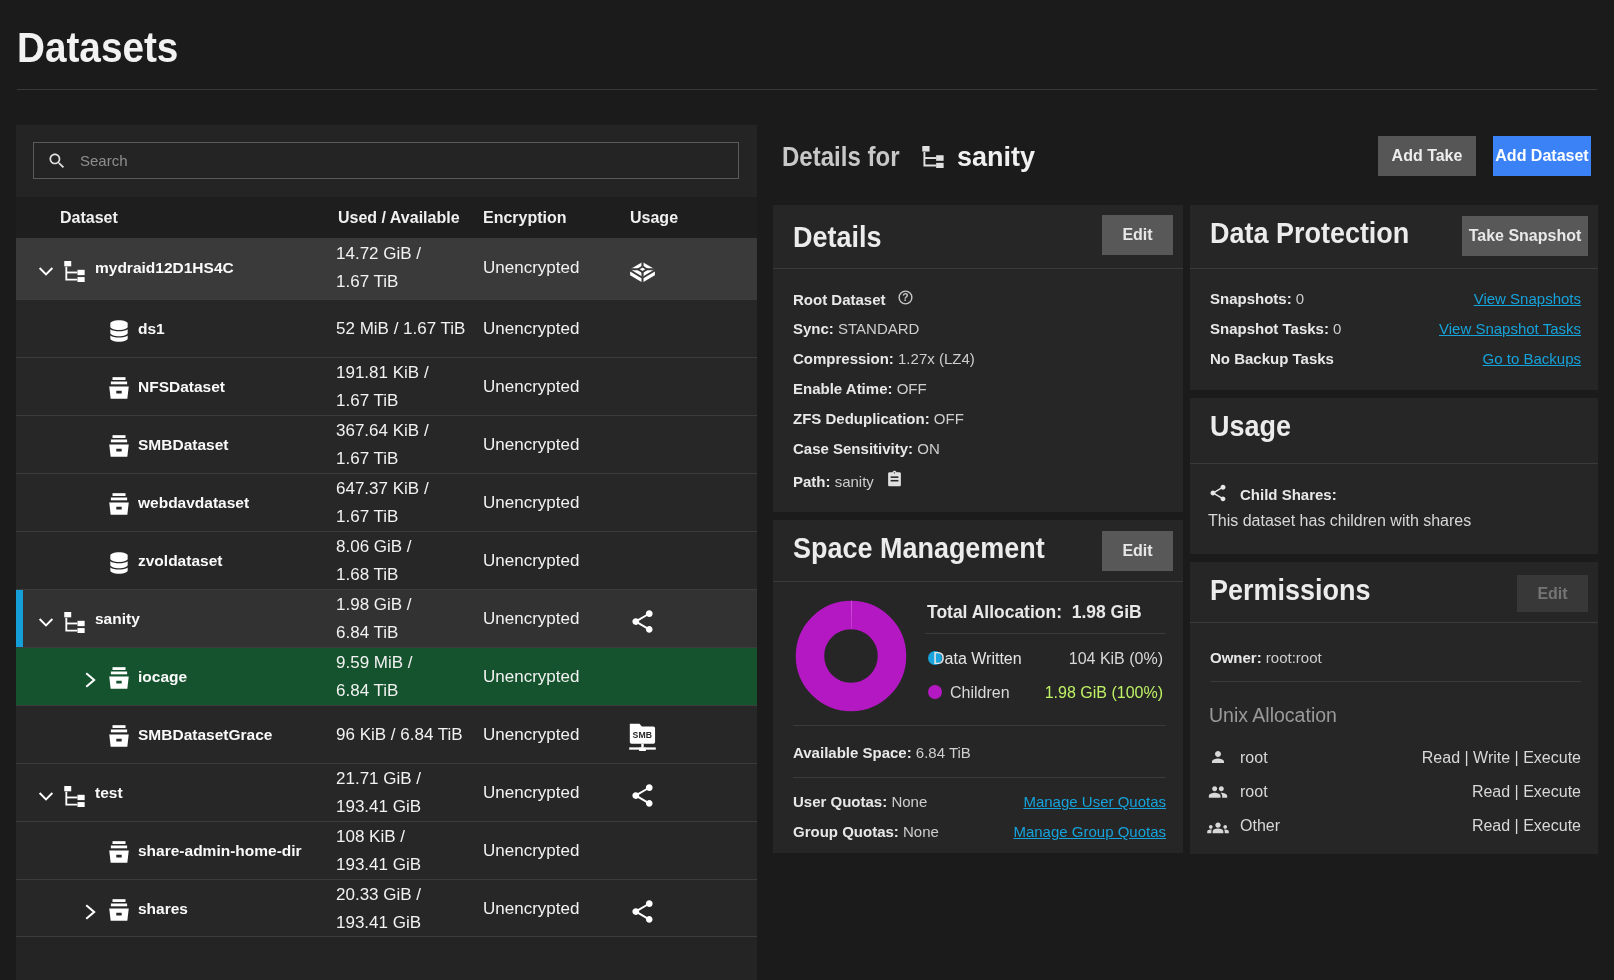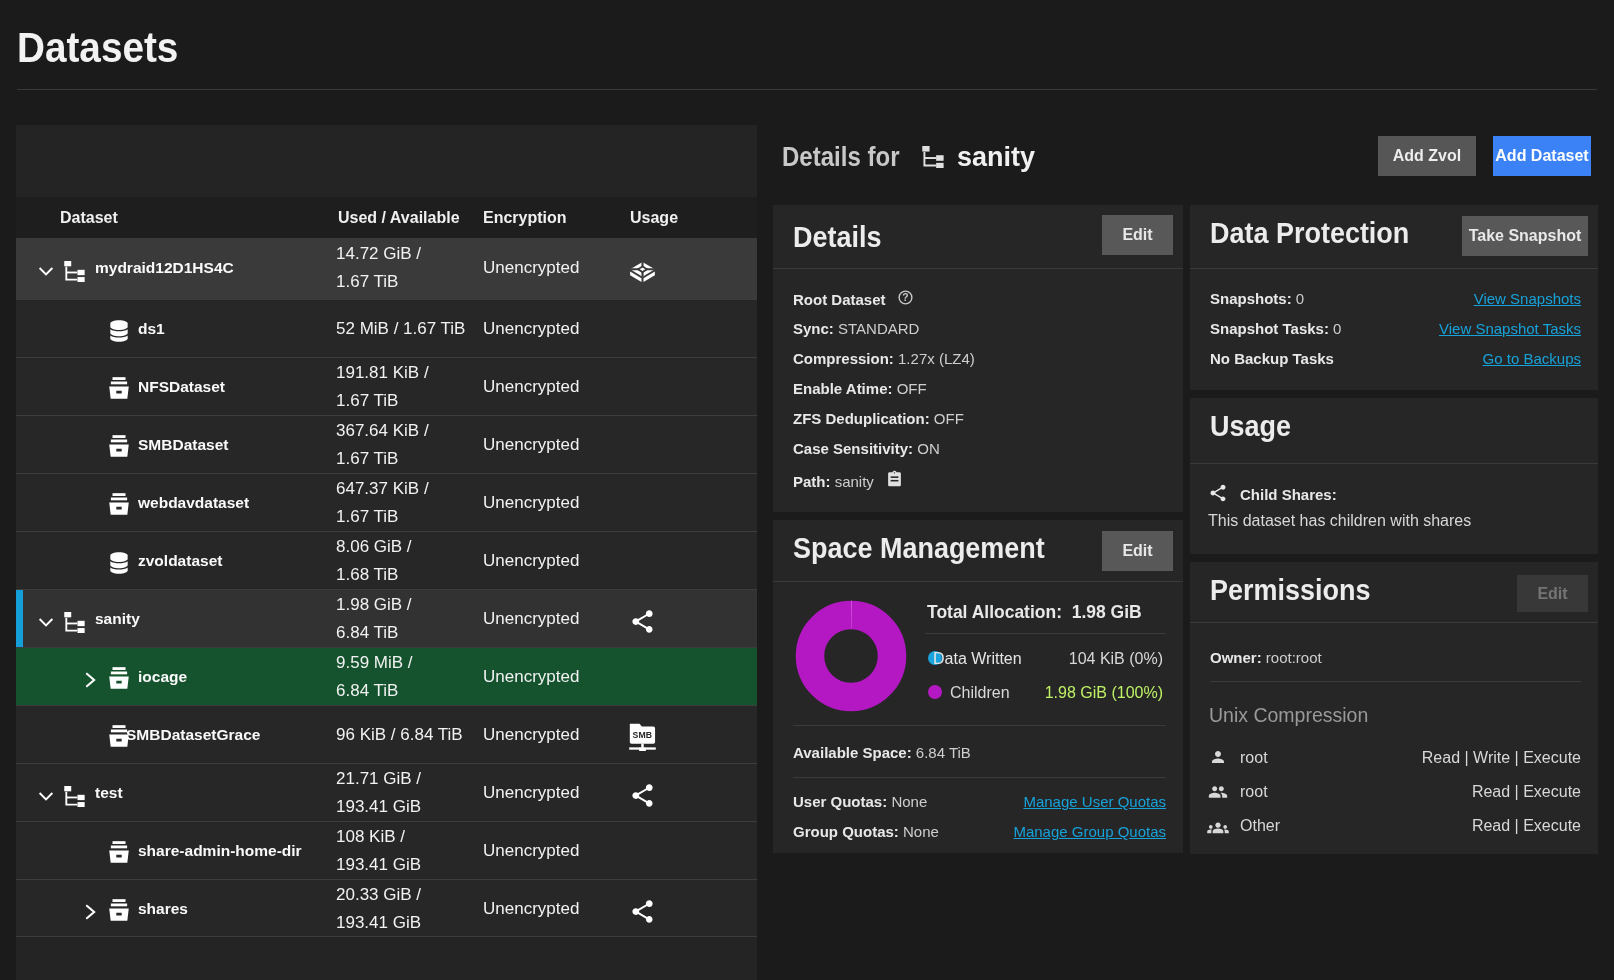--- a/index.html
+++ b/index.html
@@ -46,20 +46,26 @@
 
   .drow { position:absolute; left:20px; font-size:15px; }
   .rlink { position:absolute; right:17px; font-size:15px; }
 </style>
 </head>
 <body>
 <div id="title">Datasets</div>
 <div id="topdivider"></div>
 
 <div id="leftpanel">
+  <div id="searchbox">
+    <svg width="20" height="20" viewBox="0 0 24 24">
+        <path fill="#e0e0e0" d="M15.5 14h-.79l-.28-.27C15.41 12.59 16 11.11 16 9.5 16 5.91 13.09 3 9.5 3S3 5.91 3 9.5 5.91 16 9.5 16c1.61 0 3.09-.59 4.23-1.57l.27.28v.79l5 4.99L20.49 19l-4.99-5zm-6 0C7.01 14 5 11.99 5 9.5S7.01 5 9.5 5 14 7.01 14 9.5 11.99 14 9.5 14z"></path>
+      </svg>
+    <span class="ph">Search</span>
+  </div>
   <div id="thead">
     <span style="left:44px">Dataset</span>
     <span style="left:322px">Used / Available</span>
     <span style="left:467px">Encryption</span>
     <span style="left:614px">Usage</span>
   </div>
 <div class="row" style="top:113px;height:61px;background:#3a3a3a;">
       <div style="position:absolute;left:21px;top:24px"><svg width="18" height="18" viewBox="0 0 24 24" style="">
           <path fill="none" stroke="#ffffff" stroke-width="2.6" d="M3.5 8 L12 16.5 L20.5 8"></path>
         </svg></div>
@@ -162,21 +168,21 @@
       <div class="name" style="left:122px;top:20px">iocage</div>
       <div class="used" style="top:1px">9.59 MiB /<br>6.84 TiB</div>
       <div class="enc" style="top:19px">Unencrypted</div>
     </div>
 <div class="row" style="top:580px;height:58px;background:#272727;border-top:1px solid #3c3c3c;">
       <div style="position:absolute;left:90px;top:17px"><svg width="26" height="26" viewBox="0 0 24 24" style="">
           <rect x="6" y="2" width="12" height="2.6" fill="#ffffff"></rect>
           <rect x="4.5" y="6" width="15" height="2.6" fill="#ffffff"></rect>
           <path fill="#ffffff" d="M3 10.5h18L19.7 22H4.3L3 10.5z M9.5 14.6h5v2.4h-5z" fill-rule="evenodd"></path>
         </svg></div>
-      <div class="name" style="left:110px;top:20px">SMBDatasetGrace</div>
+      <div class="name" style="left:122px;top:20px">SMBDatasetGrace</div>
       <div class="used" style="top:19px;line-height:20px">96 KiB / 6.84 TiB</div>
       <div class="enc" style="top:19px">Unencrypted</div>
       <div class="uicon" style="top:16px"><svg width="29" height="29" viewBox="0 0 24 24" style="">
           <path fill="#ffffff" d="M1.5 1.5h8l2 2.2h9.5a1.4 1.4 0 0 1 1.4 1.4v11.4a1.4 1.4 0 0 1-1.4 1.4H2.9a1.4 1.4 0 0 1-1.4-1.4V1.5z"></path>
           <text x="11.8" y="13.1" font-family="Liberation Sans, sans-serif" font-size="7.2" font-weight="bold" fill="#262626" text-anchor="middle">SMB</text>
           <rect x="11" y="17.9" width="2" height="3.4" fill="#ffffff"></rect>
           <rect x="1" y="21" width="22" height="1.9" fill="#ffffff"></rect>
           <rect x="9.2" y="21.2" width="5.6" height="2.8" fill="#ffffff"></rect>
         </svg></div>
     </div>
@@ -230,21 +236,21 @@
     <span class="t1">Details for</span>
     <span class="ticon"><svg width="22" height="22" viewBox="0 0 20 20.5" style="">
         <rect x="0" y="0" width="6.8" height="5.2" fill="#e0e0e0"></rect>
         <path d="M2 5.5 L2 18.2 L12.8 18.2" stroke="#e0e0e0" stroke-width="1.8" fill="none"></path>
         <path d="M2 11.2 L12.8 11.2" stroke="#e0e0e0" stroke-width="1.8" fill="none"></path>
         <rect x="12.9" y="8.6" width="7" height="5.2" fill="#e0e0e0"></rect>
         <rect x="12.9" y="15.7" width="7" height="4.8" fill="#e0e0e0"></rect>
       </svg></span>
     <span class="t2">sanity</span>
   </div>
-<div class="btn" style="left:1378px;top:136px;width:98px;height:40px;line-height:40px;">Add Zvol</div>
+<div class="btn" style="left:1378px;top:136px;width:98px;height:40px;line-height:40px;">Add Take</div>
 <div class="btn" style="left:1493px;top:136px;width:98px;height:40px;line-height:40px;background:#3b82f6;color:#fff;">Add Dataset</div>
 
 <div class="card" id="card-details">
   <div class="ctitle" style="top:16px">Details</div>
   <div class="ebtn" style="right:10px; top:10px;">Edit</div>
   <div class="cdiv" style="top:63px"></div>
   <div class="drow" style="top:85px"><span class="lbl">Root Dataset</span>&nbsp;&nbsp; <svg width="15" height="15" viewBox="0 0 24 24" style="">
         <circle cx="12" cy="12" r="10.2" fill="none" stroke="#c9c9c9" stroke-width="2.2"></circle>
         <text x="12" y="18" font-family="Liberation Sans, sans-serif" font-size="16.5" font-weight="bold" fill="#c9c9c9" text-anchor="middle">?</text>
       </svg></div>
@@ -307,21 +313,21 @@
   <div class="abs" style="left:50px;top:88px;font-size:15px;"><span class="lbl">Child Shares:</span></div>
   <div class="abs" style="left:18px;top:114px;font-size:16px;color:#d8d8d8">This dataset has children with shares</div>
 </div>
 
 <div class="card" id="card-perm">
   <div class="ctitle" style="top:12px">Permissions</div>
   <div class="ebtn" style="right:10px; top:13px; height:37px; line-height:37px; background:#383838; color:#757575;">Edit</div>
   <div class="cdiv" style="top:60px"></div>
   <div class="drow" style="top:87px"><span class="lbl">Owner:</span> <span class="val">root:root</span></div>
   <div class="idiv" style="top:119px"></div>
-  <div class="abs" style="left:19px;top:142px;font-size:19.5px;color:#9a9a9a">Unix Compression</div>
+  <div class="abs" style="left:19px;top:142px;font-size:19.5px;color:#9a9a9a">Unix Allocation</div>
   <div class="abs" style="left:19px;top:186px"><svg width="18" height="18" viewBox="0 0 24 24" style="">
         <path fill="#d8d8d8" d="M12 12c2.21 0 4-1.79 4-4s-1.79-4-4-4-4 1.79-4 4 1.79 4 4 4zm0 2c-2.67 0-8 1.34-8 4v2h16v-2c0-2.66-5.33-4-8-4z"></path>
       </svg></div>
   <div class="abs" style="left:50px;top:187px;font-size:16px;color:#d8d8d8">root</div>
   <div class="abs" style="right:17px;top:187px;font-size:16px;color:#d8d8d8">Read | Write | Execute</div>
   <div class="abs" style="left:18px;top:220px"><svg width="20" height="20" viewBox="0 0 24 24" style="">
         <path fill="#d8d8d8" d="M16 11c1.66 0 2.99-1.34 2.99-3S17.66 5 16 5c-1.66 0-3 1.34-3 3s1.34 3 3 3zm-8 0c1.66 0 2.99-1.34 2.99-3S9.66 5 8 5C6.34 5 5 6.34 5 8s1.34 3 3 3zm0 2c-2.33 0-7 1.17-7 3.5V19h14v-2.5c0-2.33-4.67-3.5-7-3.5zm8 0c-.29 0-.62.02-.97.05 1.16.84 1.97 1.97 1.97 3.45V19h6v-2.5c0-2.33-4.67-3.5-7-3.5z"></path>
       </svg></div>
   <div class="abs" style="left:50px;top:221px;font-size:16px;color:#d8d8d8">root</div>
   <div class="abs" style="right:17px;top:221px;font-size:16px;color:#d8d8d8">Read | Execute</div>

